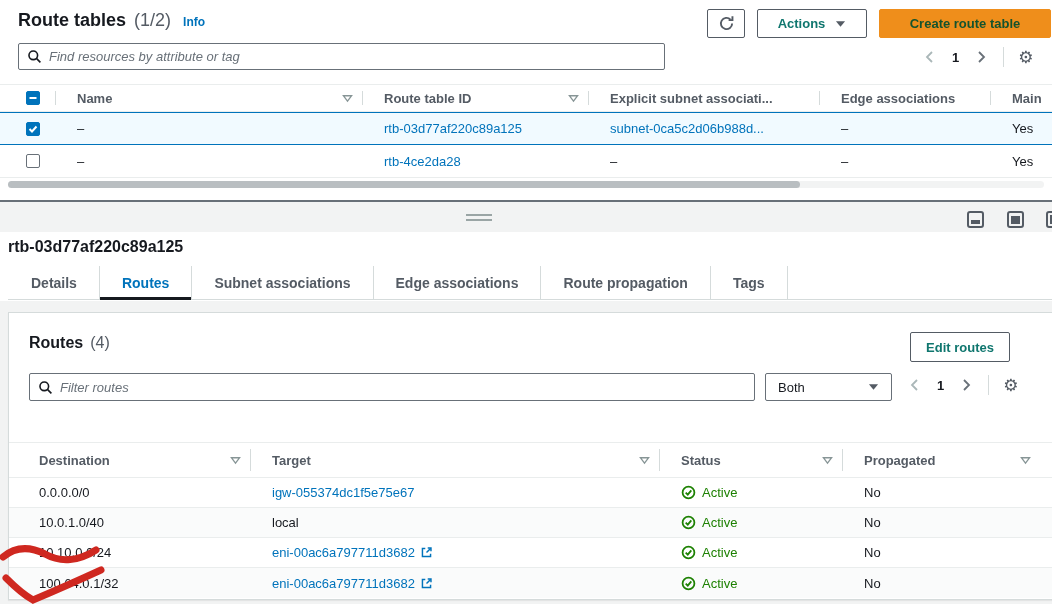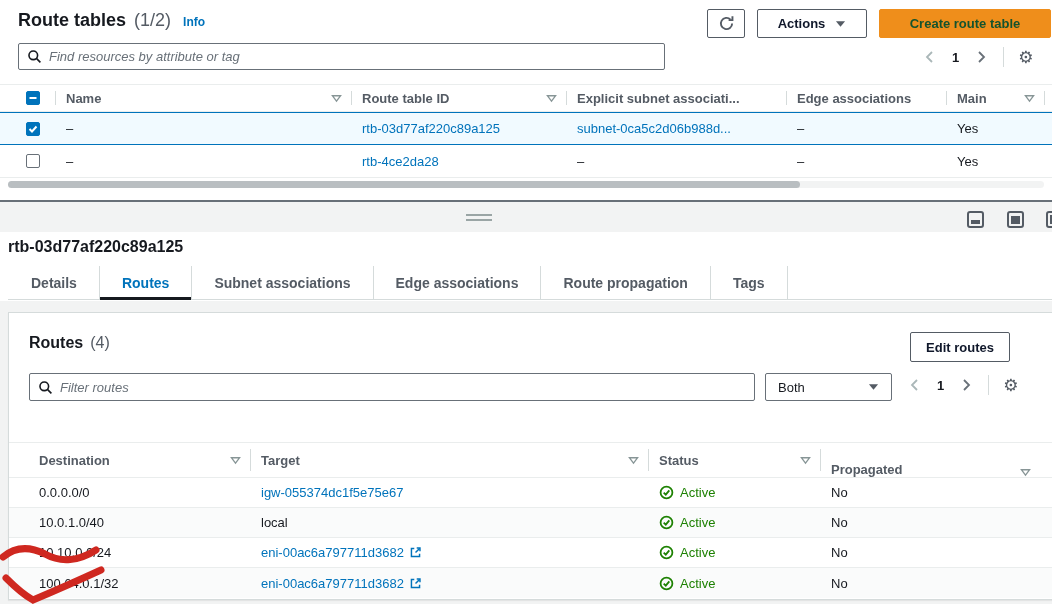--- a/index.html
+++ b/index.html
@@ -8,42 +8,42 @@
   #screen { position:relative; width:1052px; height:604px; background:#fff; overflow:hidden; font-size:13px; }
 
   
   .title-row { position:absolute; left:18px; top:10px; display:flex; align-items:baseline; gap:8px; }
   .page-title { font-size:18px; font-weight:bold; color:#16191f; }
   .page-count { font-size:18px; font-weight:normal; color:#545b64; }
   .info-link { font-size:12px; font-weight:bold; color:#0073bb; cursor:pointer; margin-left:4px; }
 
   .hdr-buttons { position:absolute; top:9px; left:707px; display:flex; gap:12px; align-items:center; }
   .btn { display:flex; align-items:center; justify-content:center; height:29px; border:1px solid #545b64;
-         border-radius:2px; background:#fff; color:#0f172a; font-weight:bold; font-size:13px; cursor:pointer; }
+         border-radius:2px; background:#fff; color:#0f766e; font-weight:bold; font-size:13px; cursor:pointer; }
   .btn-refresh { width:38px; }
   .btn-actions { width:110px; gap:10px; }
   .btn-primary { width:172px; background:#ef8e1b; border:1px solid #ef8e1b; color:#14532d; }
 
   .search-box { position:absolute; left:18px; top:43px; width:647px; height:27px; border:1px solid #687078;
                 border-radius:2px; background:#fff; display:flex; align-items:center; padding:0 8px; gap:7px; }
   .search-box input { border:none; outline:none; flex:1; font-style:italic; font-size:13px; color:#545b64;
                       font-family:"Liberation Sans", sans-serif; background:transparent; }
   .search-box input::placeholder { color:#687078; font-style:italic; }
 
   .pager { display:flex; align-items:center; gap:14px; }
   .pager-top { position:absolute; top:47px; left:922px; }
   .chev { width:16px; height:16px; cursor:pointer; color:#687078; }
   .chev.disabled { color:#aab7b8; }
   .pager .pnum { font-weight:bold; color:#16191f; }
   .pager .vline { width:1px; height:20px; background:#d5dbdb; }
   .gear { font-size:17px; color:#545b64; cursor:pointer; line-height:1; }
 
   
   .tbl1 { position:absolute; left:0; top:84px; width:1052px; }
-  .tr { display:flex; align-items:center; padding-left:8px; }
+  .tr { display:flex; align-items:center; padding-left:8px;gap:11px; }
   .tbl1 .th-row { height:28px; border-top:1px solid #eaeded; border-bottom:1px solid #eaeded; background:#fff; }
   .th { font-weight:bold; color:#545b64; position:relative; display:flex; align-items:center;
         justify-content:space-between; padding:0 10px 0 10px; height:100%; }
   .th::after { content:""; position:absolute; right:0; top:6px; bottom:6px; width:1px; background:#d5dbdb; }
   .sorticon { color:#879596; margin-left:6px; flex:none; }
   .c-check { width:48px; flex:none; }
   .c-name  { width:296px; flex:none; }
   .c-rtbid { width:215px; flex:none; }
   .c-sub   { width:220px; flex:none; }
   .c-edge  { width:160px; flex:none; }
@@ -91,21 +91,21 @@
   .select { position:absolute; left:756px; top:60px; width:127px; height:28px; border:1px solid #687078; border-radius:2px;
             background:#fff; display:flex; align-items:center; justify-content:space-between; padding:0 12px; cursor:pointer; }
   .pager-routes { position:absolute; left:898px; top:62px; }
 
   .tbl2 { position:absolute; left:0; top:129px; width:100%; }
   .tbl2 .tr { padding-left:20px; }
   .tbl2 .th-row { height:36px; border-top:1px solid #eaeded; border-bottom:1px solid #eaeded; background:#fff; }
   .c-dest { width:222px; flex:none; }
   .c-targ { width:398px; flex:none; }
   .c-stat { width:172px; flex:none; }
-  .c-prop { flex:1;align-items:flex-end; }
+  .c-prop { flex:1; }
   .c-prop.th::after { display:none; }
   .rrow { height:30px; border-bottom:1px solid #eaeded; }
   .rrow:nth-child(odd) { background:#fafbfb; }
   .rrow:last-child { border-bottom:none; }
   .status { display:flex; align-items:center; gap:6px; color:#1d8102; }
   .extlink { display:inline-flex; align-items:center; gap:5px; }
   .ext-icon { color:#0073bb; }
 
   .annotations { position:absolute; inset:0; pointer-events:none; z-index:30; }
   svg.inline { display:block; }

